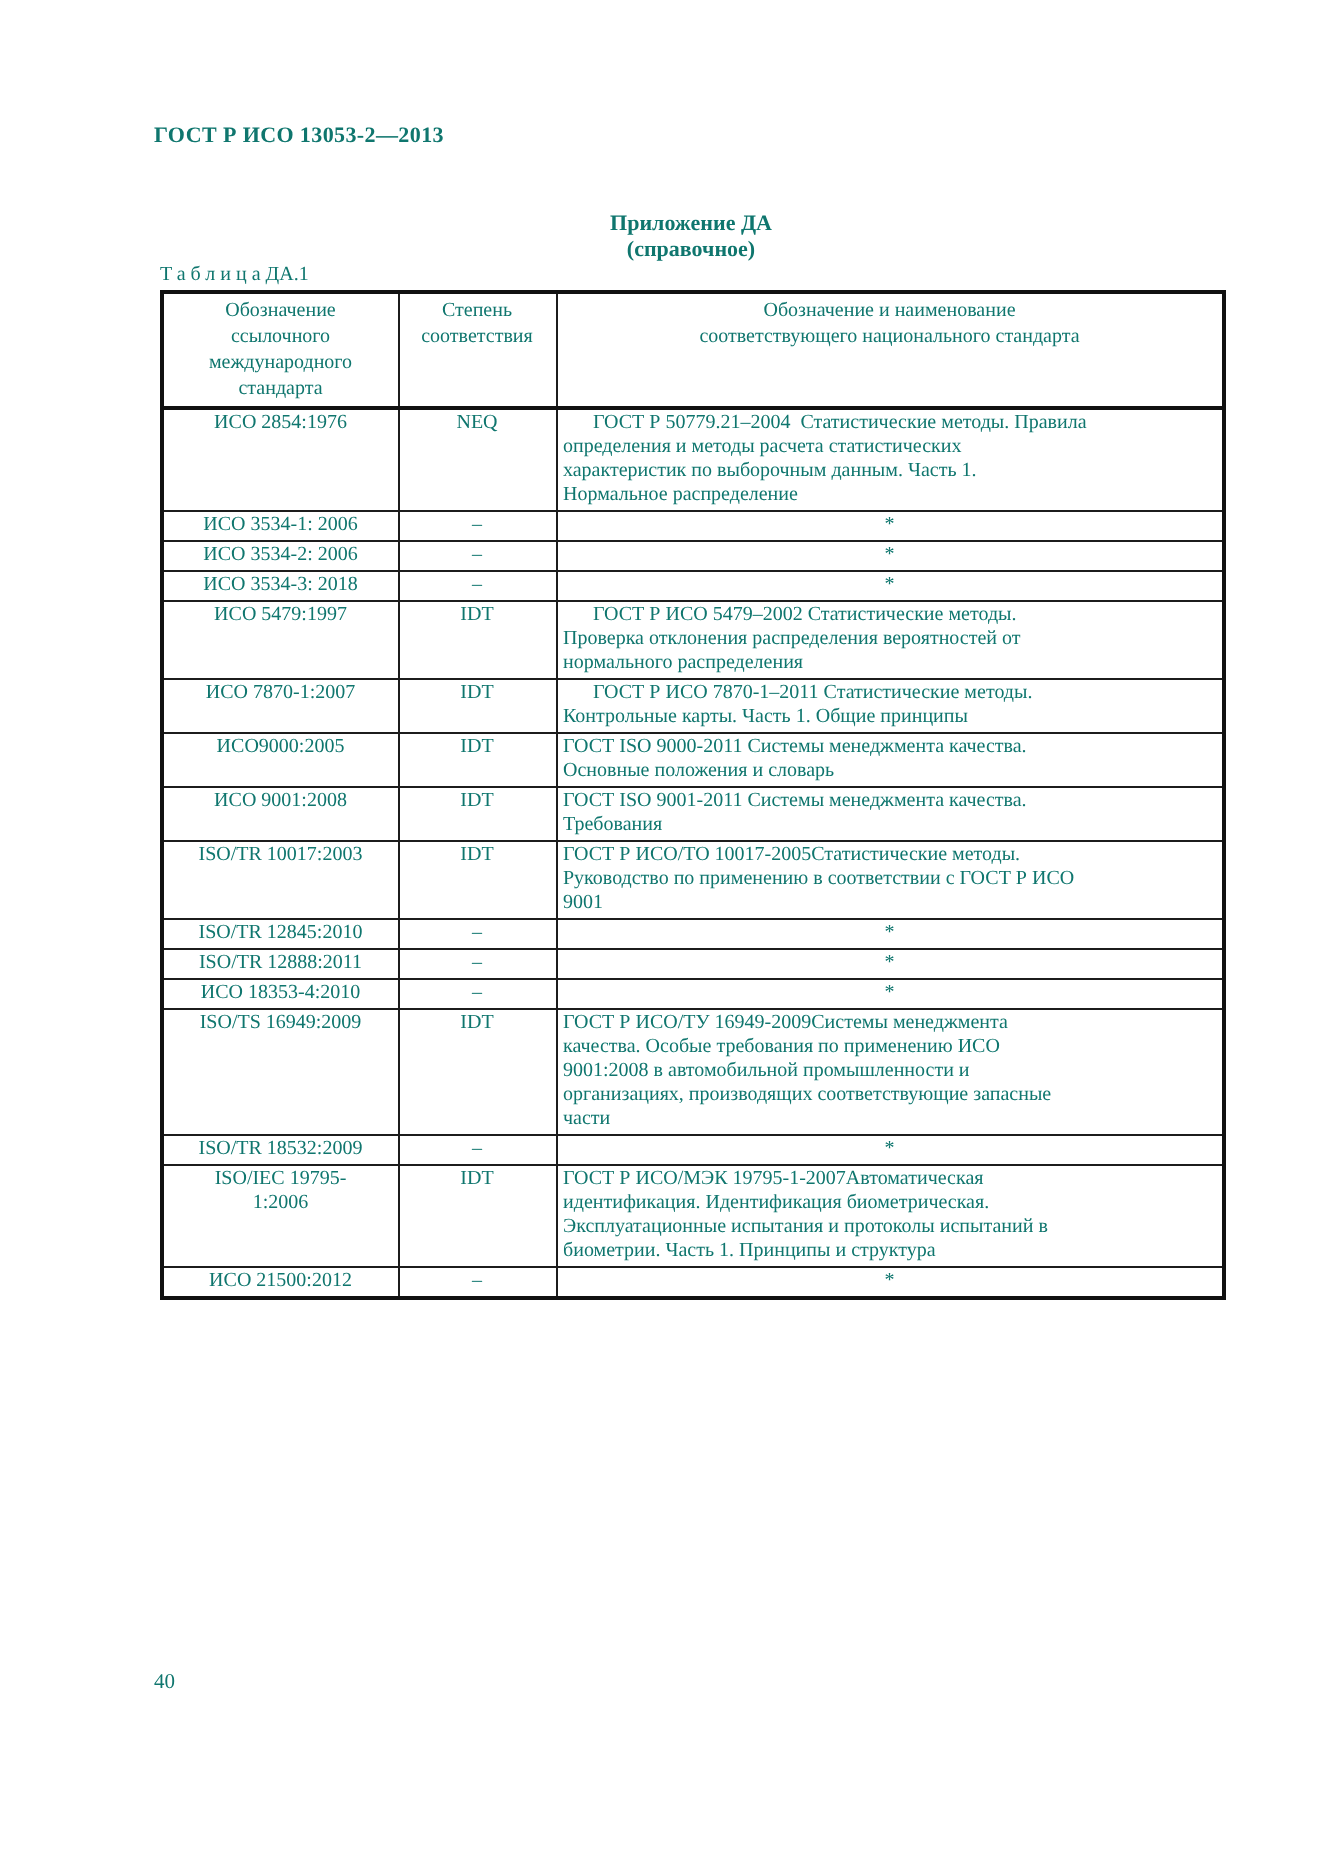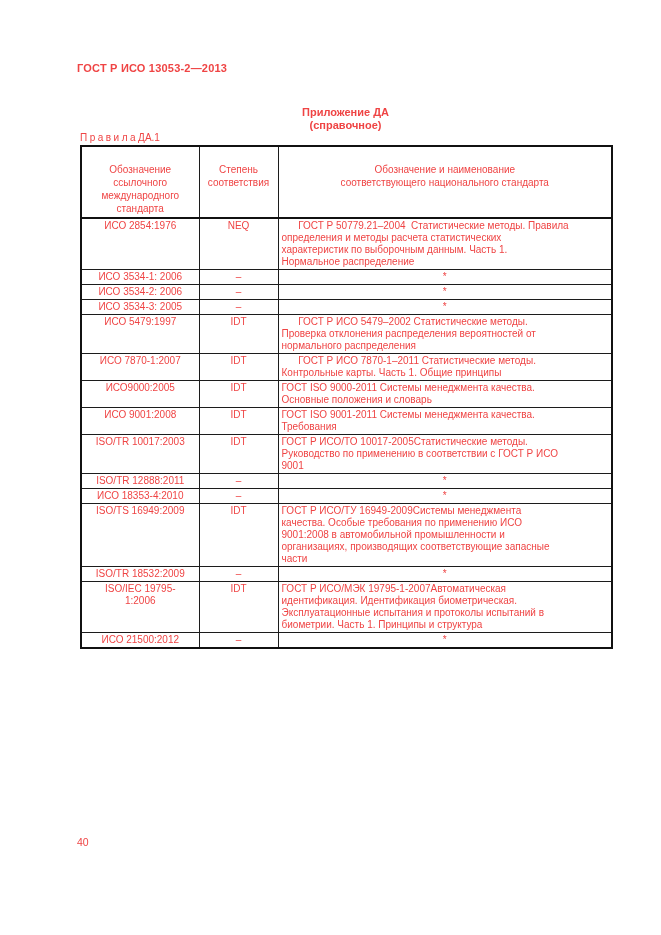--- a/index.html
+++ b/index.html
@@ -1,22 +1,22 @@
 <!DOCTYPE html>
 <html><head>
 <meta charset="utf-8">
 <style>
   html, body { margin: 0; padding: 0; background: #ffffff; }
   .page {
     position: relative;
     width: 632px;
     height: 935px;
     background: #ffffff;
-    color: #ef4444;
-    font-family: Liberation Sans, sans-serif;
+    color: #0f766e;
+    font-family: Liberation Serif, serif;
     overflow: hidden;
     box-sizing: border-box;
   }
   .doc-code {
     position: absolute;
     left: 77px;
     top: 62px;
     font-size: 11px;
     font-weight: bold;
     letter-spacing: 0.2px;
@@ -61,21 +61,21 @@
     border: 1px solid #1c1c1c;
     padding: 1px 3px;
     vertical-align: top;
     white-space: pre-wrap;
     word-wrap: break-word;
   }
   table.std-table thead th {
     font-weight: normal;
     text-align: center;
     line-height: 13px;
-    padding-top: 16px;
+    padding-top: 2px;
     padding-bottom: 2px;
     border-bottom: 2px solid #111111;
   }
   th.v-mid { vertical-align: middle; }
   td.c { text-align: center; }
   td.nat { text-align: left; }
   td.star { text-align: center; }
   .page-number {
     position: absolute;
     left: 77px;
@@ -92,21 +92,21 @@
 
   <div class="content">
 
     <div class="appendix">
       <div>Приложение ДА</div>
       <div>(справочное)</div>
     </div>
 
 
     <div class="table-label">
-      <span class="spaced">Правила</span><span>ДА.1</span>
+      <span class="spaced">Таблица</span><span>ДА.1</span>
     </div>
 
     <table class="std-table">
       <colgroup>
         <col style="width:118px">
         <col style="width:79px">
         <col style="width:334px">
       </colgroup>
       <thead>
         <tr>
@@ -133,21 +133,21 @@
             <td class="c">ИСО 3534-1: 2006</td>
             <td class="c">–</td>
             <td class="star">*</td>
           </tr>
           <tr>
             <td class="c">ИСО 3534-2: 2006</td>
             <td class="c">–</td>
             <td class="star">*</td>
           </tr>
           <tr>
-            <td class="c">ИСО 3534-3: 2005</td>
+            <td class="c">ИСО 3534-3: 2018</td>
             <td class="c">–</td>
             <td class="star">*</td>
           </tr>
           <tr>
             <td class="c">ИСО 5479:1997</td>
             <td class="c">IDT</td>
             <td class="nat">      ГОСТ Р ИСО 5479–2002 Статистические методы.
 Проверка отклонения распределения вероятностей от
 нормального распределения</td>
           </tr>
@@ -168,20 +168,25 @@
             <td class="c">IDT</td>
             <td class="nat">ГОСТ ISO 9001-2011 Системы менеджмента качества.
 Требования</td>
           </tr>
           <tr>
             <td class="c">ISO/TR 10017:2003</td>
             <td class="c">IDT</td>
             <td class="nat">ГОСТ Р ИСО/ТО 10017-2005Статистические методы.
 Руководство по применению в соответствии с ГОСТ Р ИСО
 9001</td>
+          </tr>
+          <tr>
+            <td class="c">ISO/TR 12845:2010</td>
+            <td class="c">–</td>
+            <td class="star">*</td>
           </tr>
           <tr>
             <td class="c">ISO/TR 12888:2011</td>
             <td class="c">–</td>
             <td class="star">*</td>
           </tr>
           <tr>
             <td class="c">ИСО 18353-4:2010</td>
             <td class="c">–</td>
             <td class="star">*</td>

